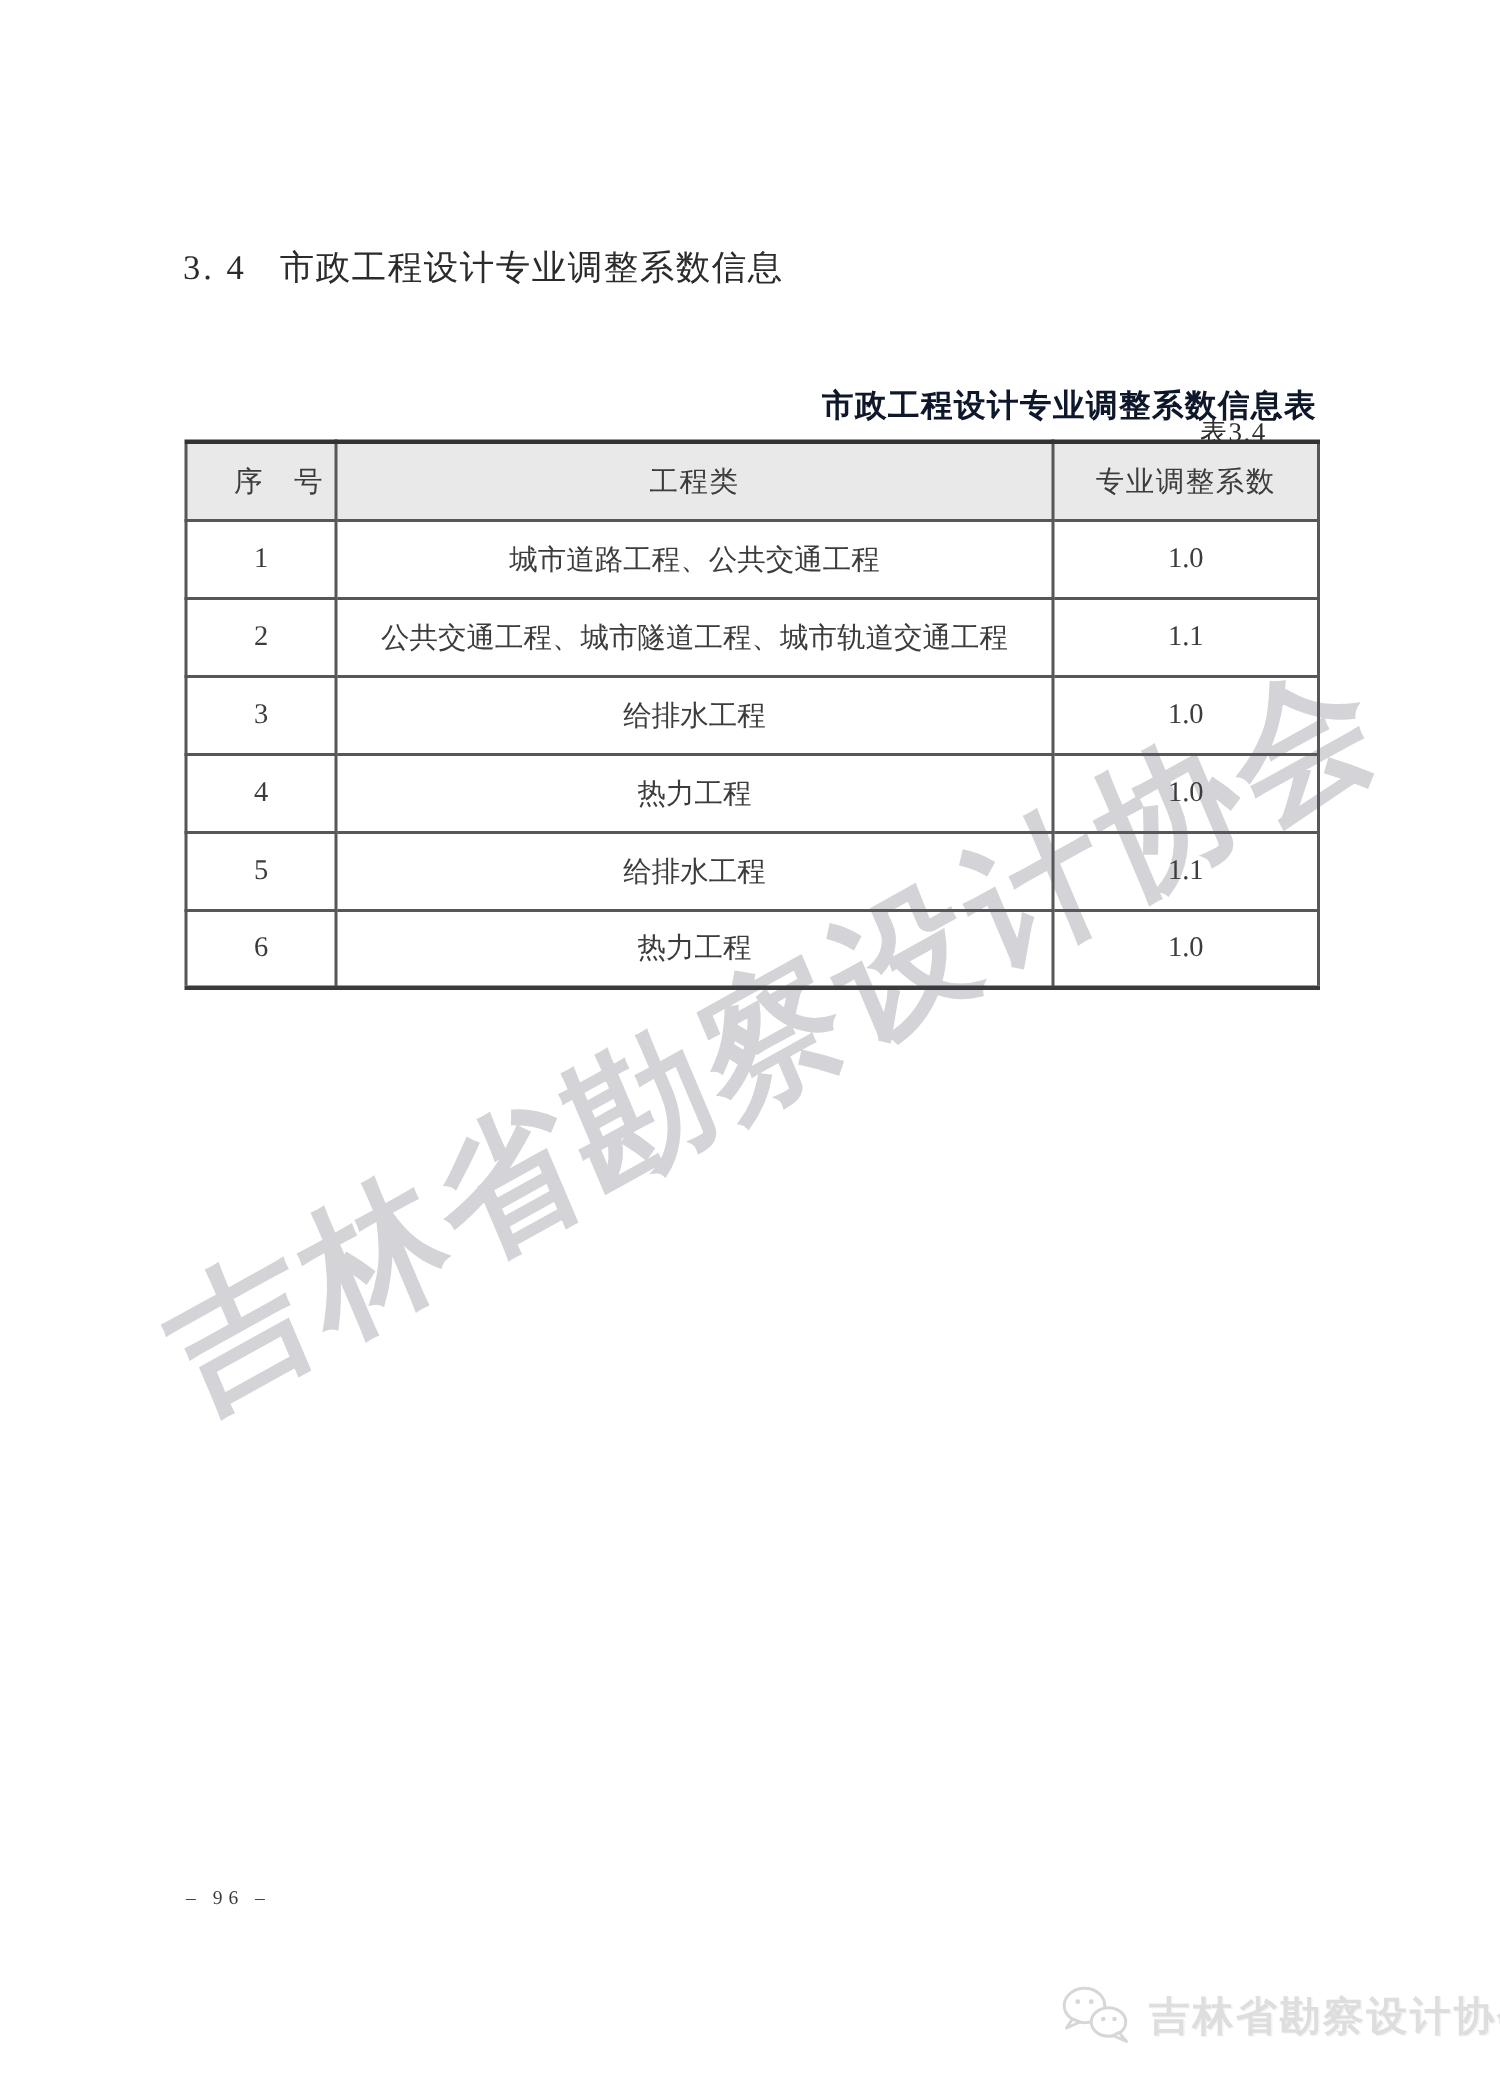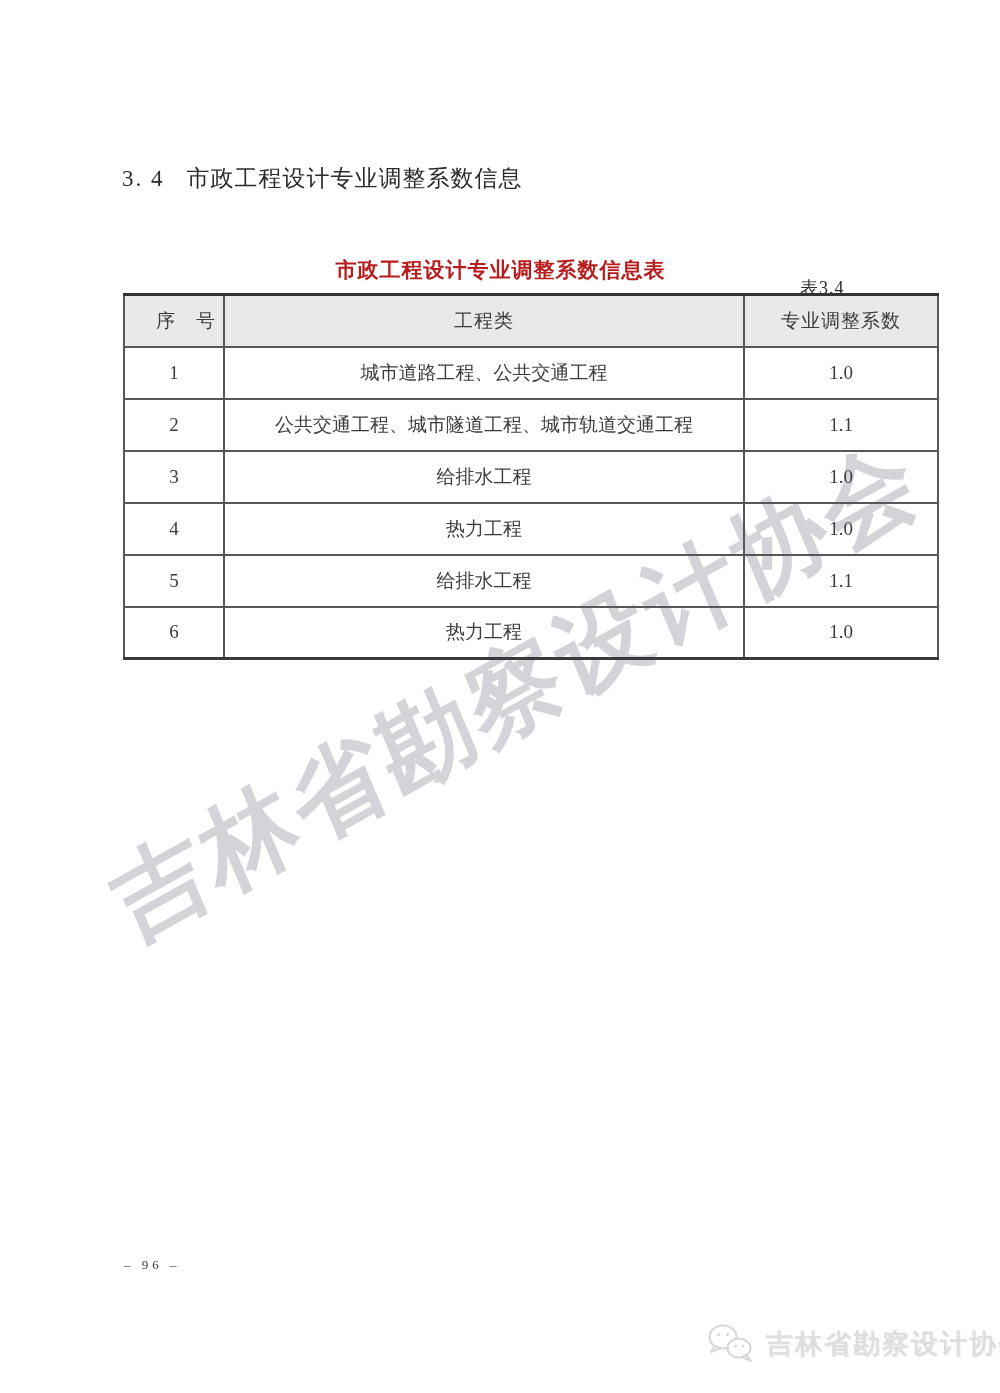--- a/index.html
+++ b/index.html
@@ -49,25 +49,25 @@
     position: absolute;
     left: 123px;
     top: 256px;
     width: 755px;
     height: 36px;
     z-index: 2;
   }
   .tbl-title {
     position: absolute;
     left: 0; right: 0;
-    text-align: center;
+    text-align: right;
     font-family: "Liberation Sans", "DejaVu Sans", sans-serif;
     font-weight: bold;
     font-size: 21px;
-    color: #b91c1c;
+    color: #0f172a;
     letter-spacing: 1px;
   }
   .tbl-label {
     position: absolute;
     left: 677px;
     top: 20px;
     font-size: 18px;
     color: #2e2e2e;
     letter-spacing: 1px;
   }
@@ -94,22 +94,22 @@
     background: transparent;
   }
   .coef-table th {
     height: 52px;
     background: #e9e9e9;
     font-weight: normal;
     letter-spacing: 1px;
   }
   .coef-table td { height: 52px; }
   .col-no  { width: 100px; padding-left: 24px; }
-  .col-cat { width: 520px; }
-  .col-cf  { width: 194px; }
+  .col-cat { width: 478px; }
+  .col-cf  { width: 177px; }
 
   
   .page-number {
     position: absolute;
     left: 124px;
     top: 1257px;
     font-size: 13px;
     letter-spacing: 4px;
     color: #3a3a3a;
     z-index: 2;

